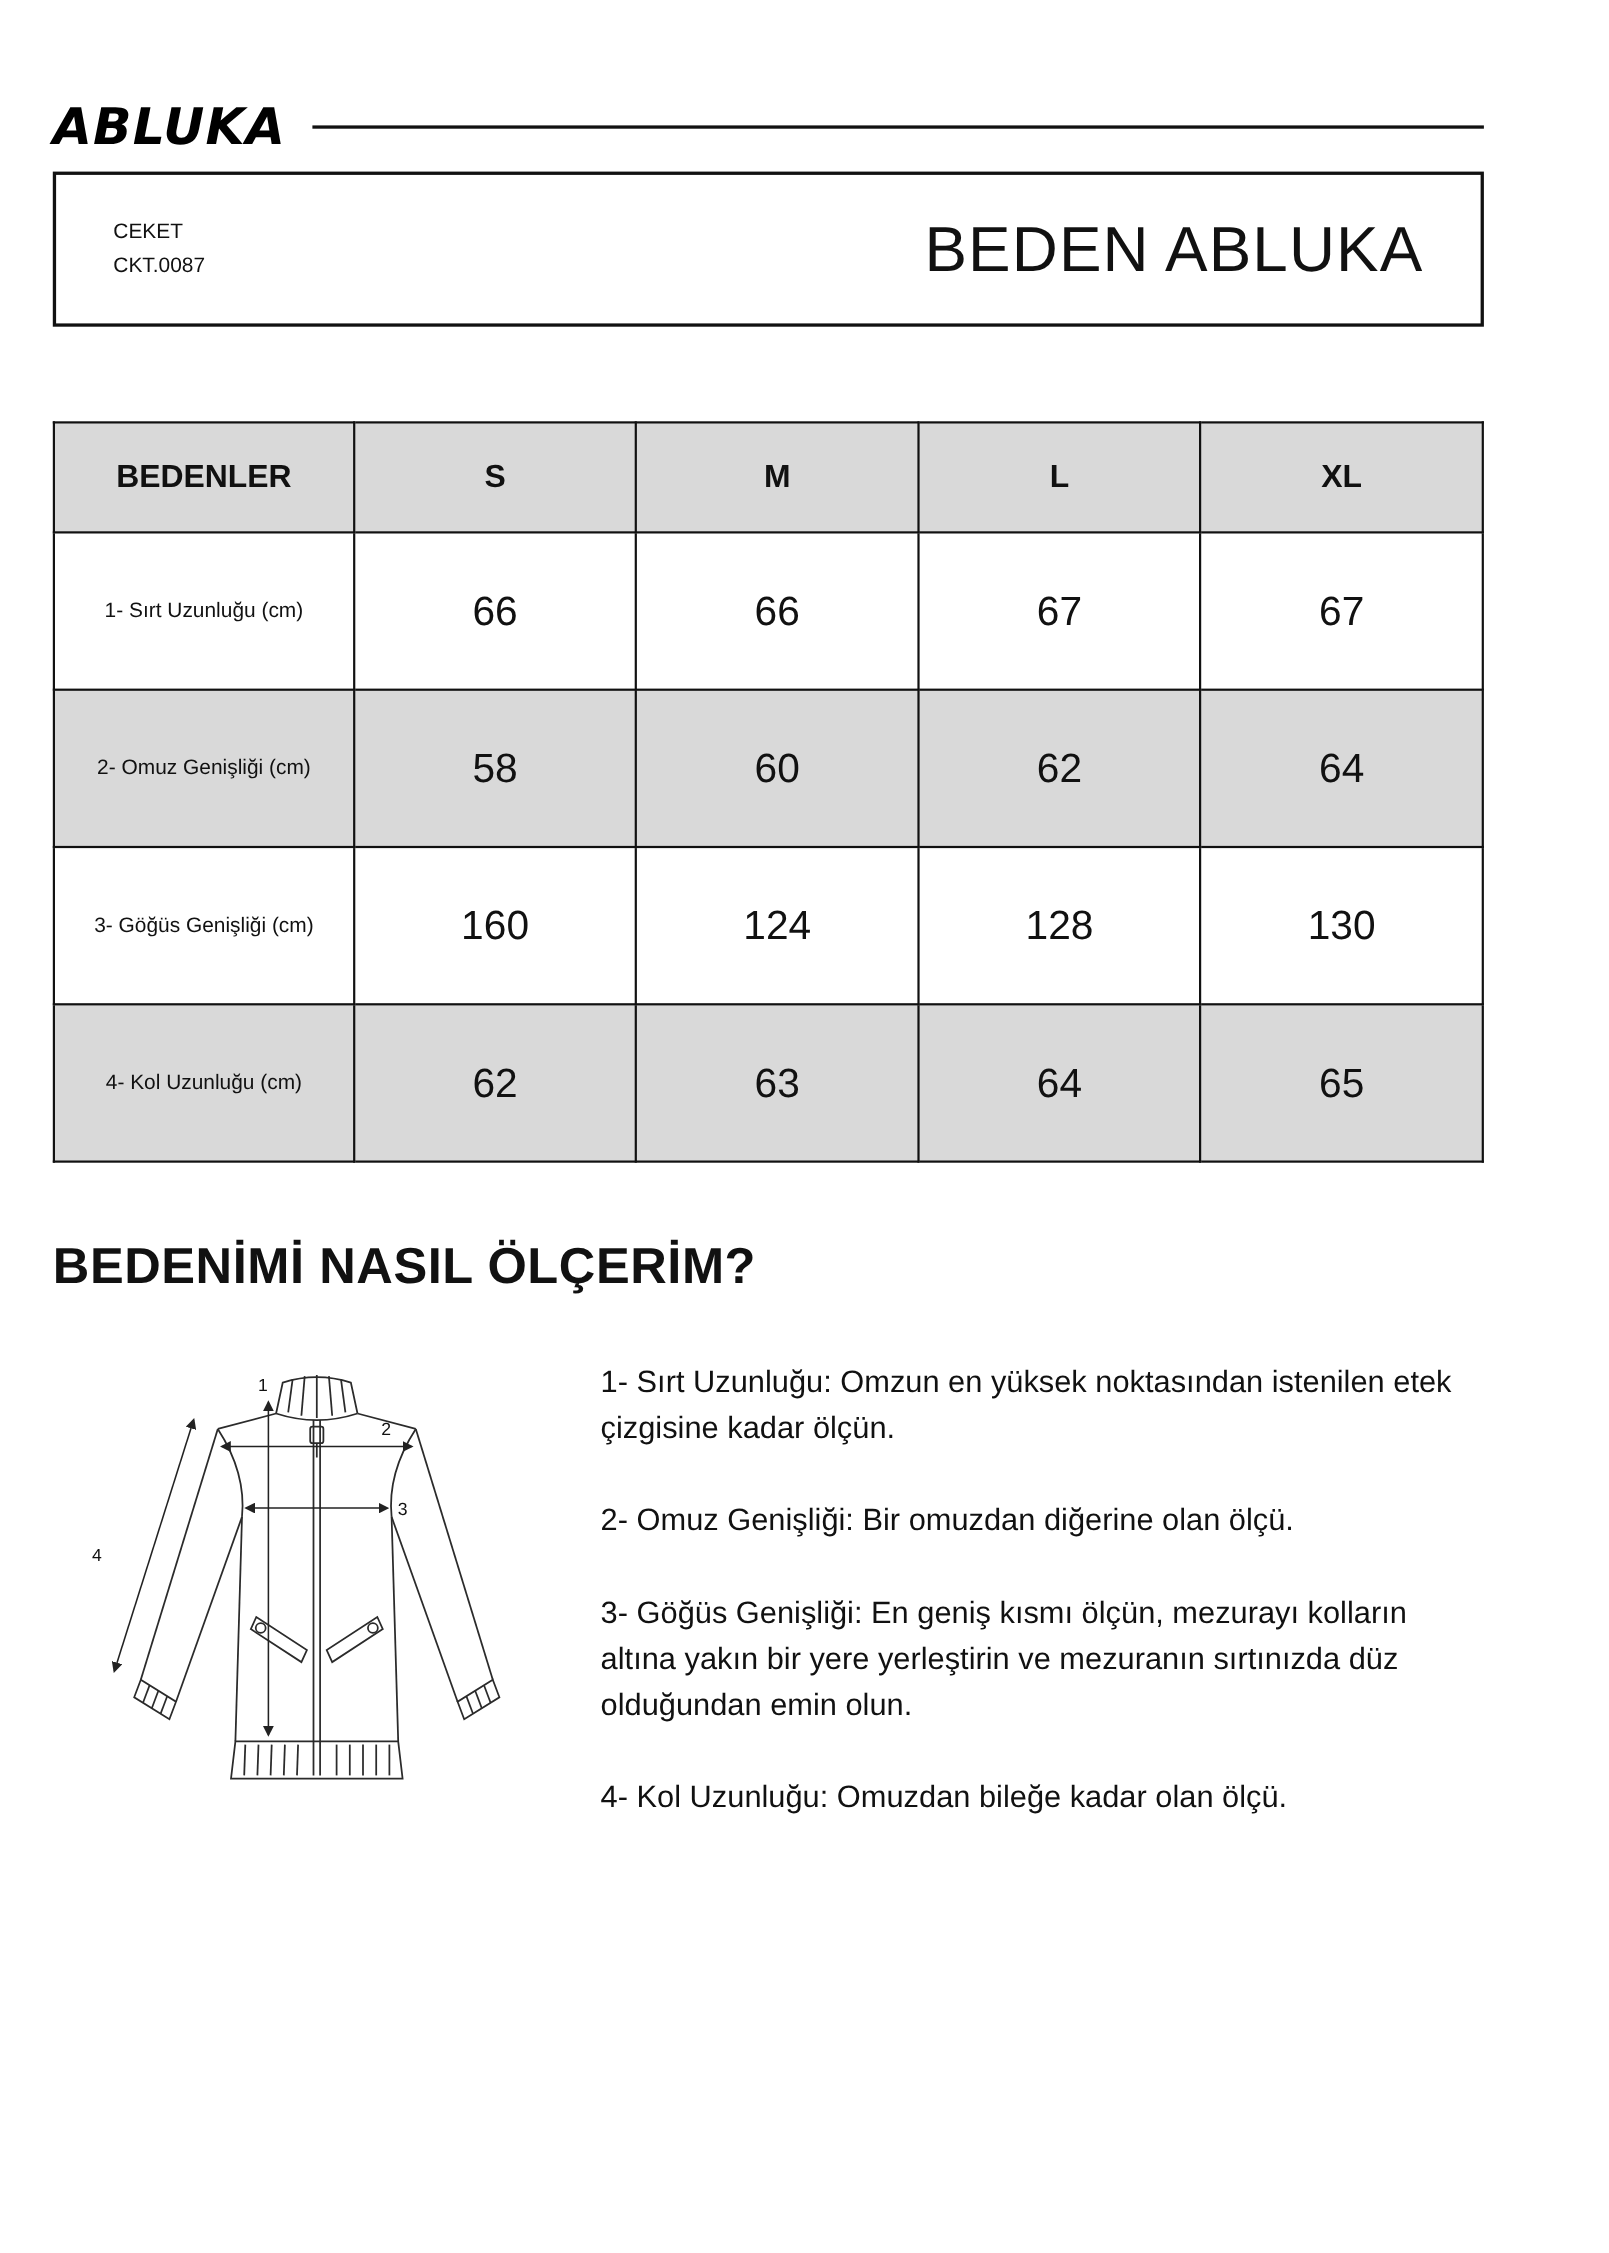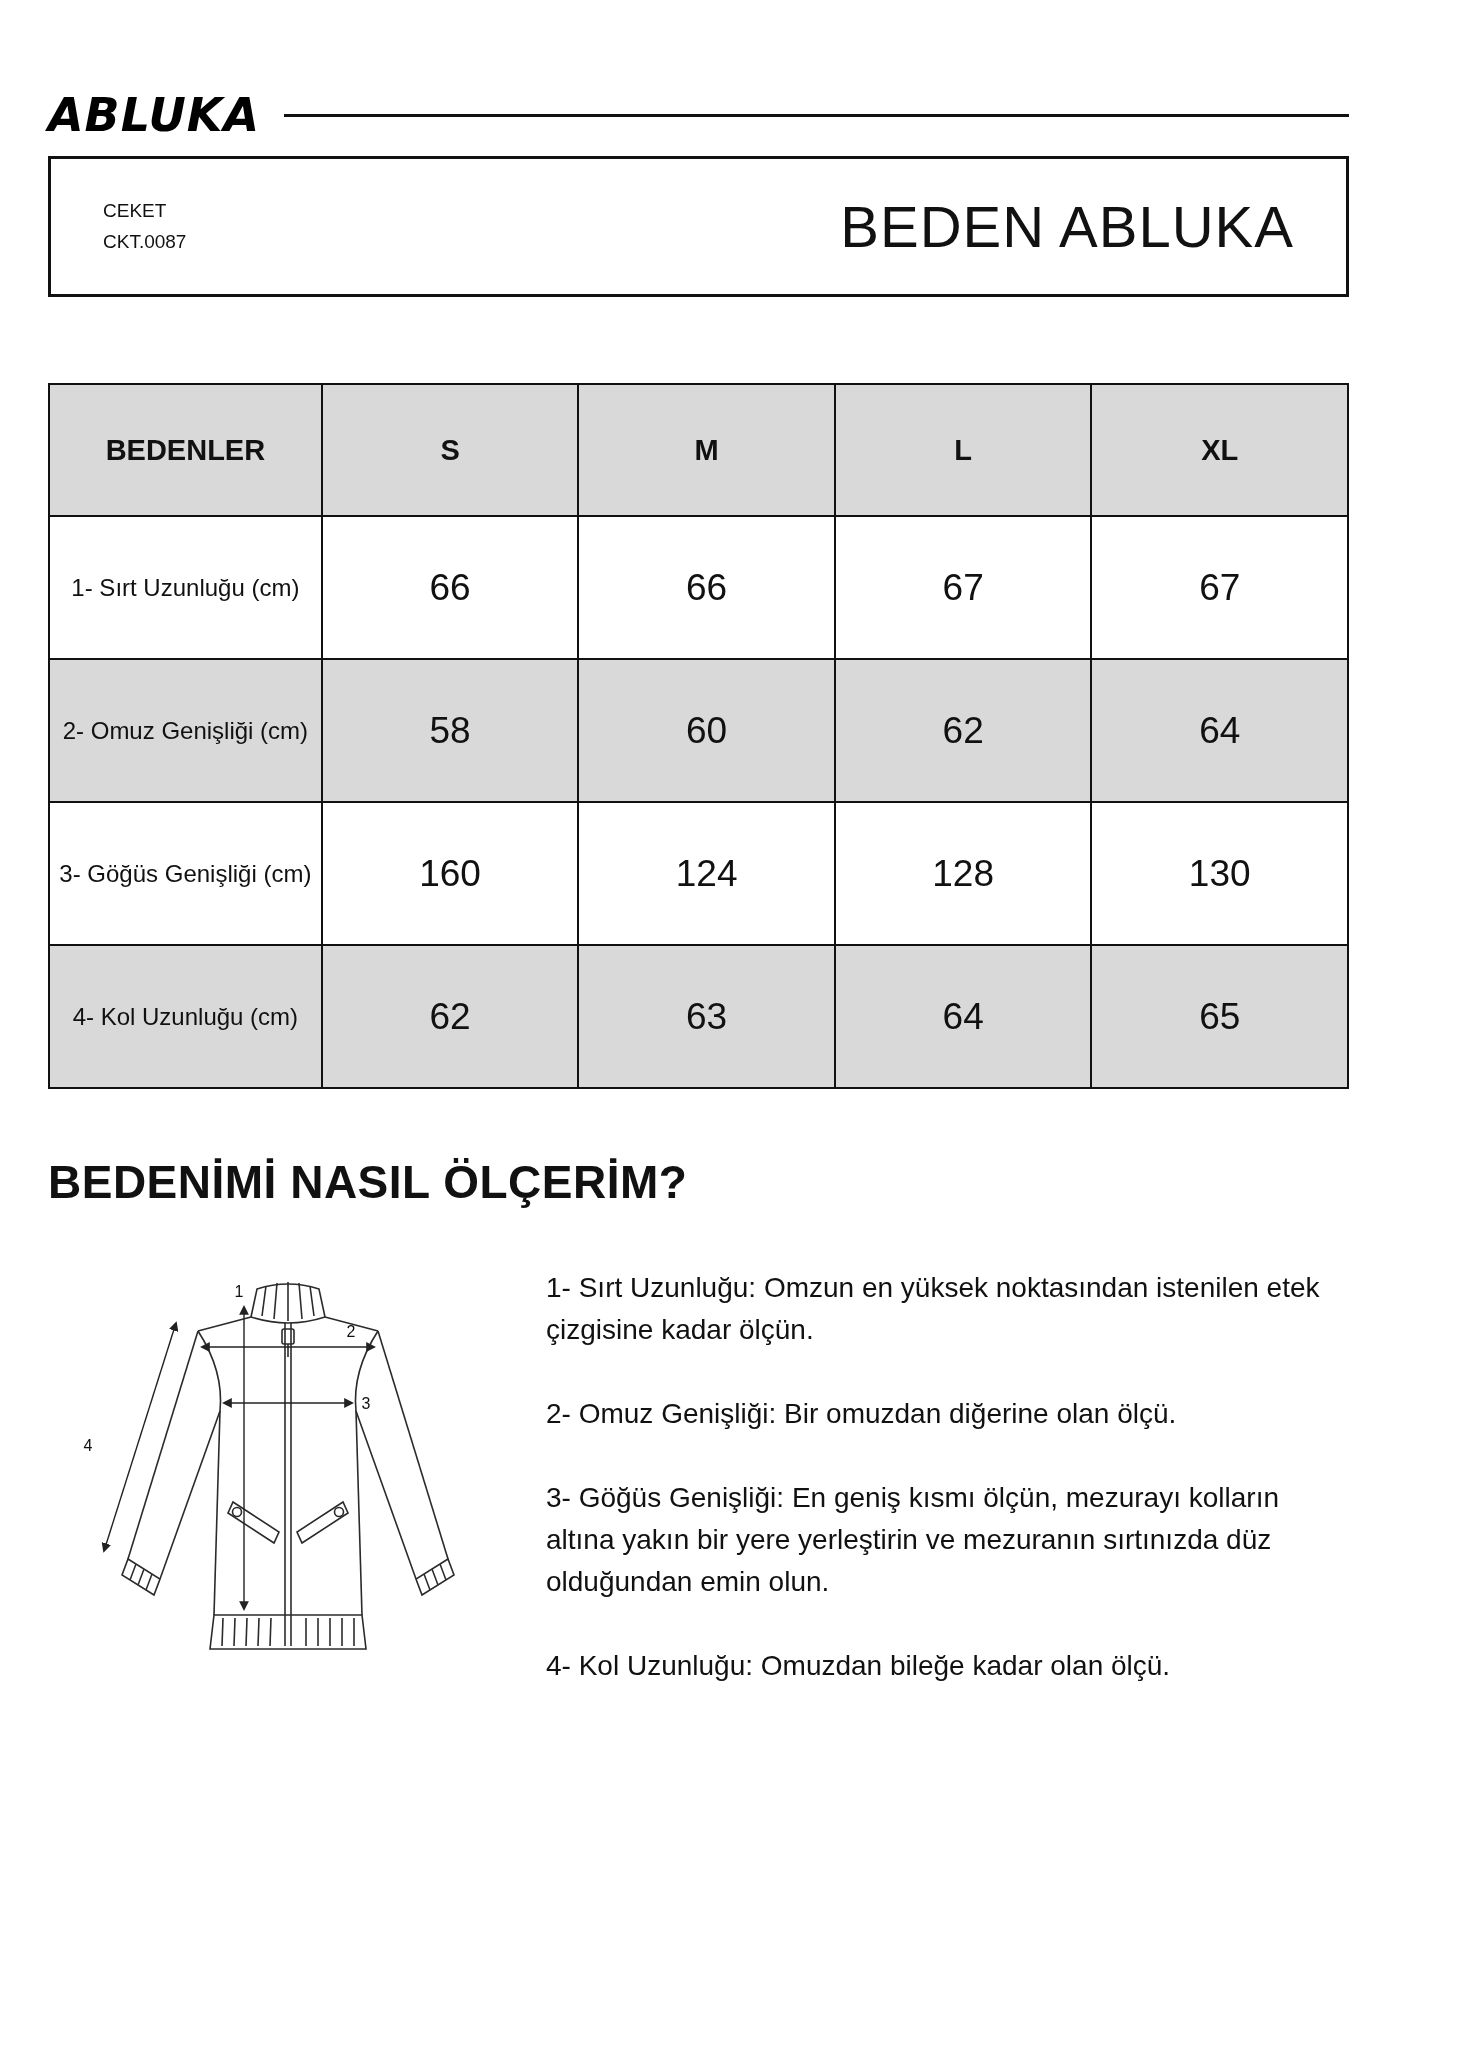--- a/index.html
+++ b/index.html
@@ -49,27 +49,27 @@
     table-layout: fixed;
     margin-top: 86px;
   }
   .size-table th, .size-table td {
     border: 2.5px solid #111;
     text-align: center;
     vertical-align: middle;
     padding: 0 6px;
   }
   .size-table th {
-    height: 132px;
+    height: 100px;
     font-size: 29px;
     font-weight: bold;
     background: #d9d9d9;
   }
   .size-table td { height: 143px; background: #ffffff; }
-  .size-table td.label { font-size: 24px; }
+  .size-table td.label { font-size: 19px; }
   .size-table td.val { font-size: 37px; }
   .size-table tbody tr:nth-child(even) td { background: #d9d9d9; }
 
   
   .section-heading {
     margin-top: 66px;
     font-size: 46px;
     font-weight: bold;
     letter-spacing: 0.5px;
   }

